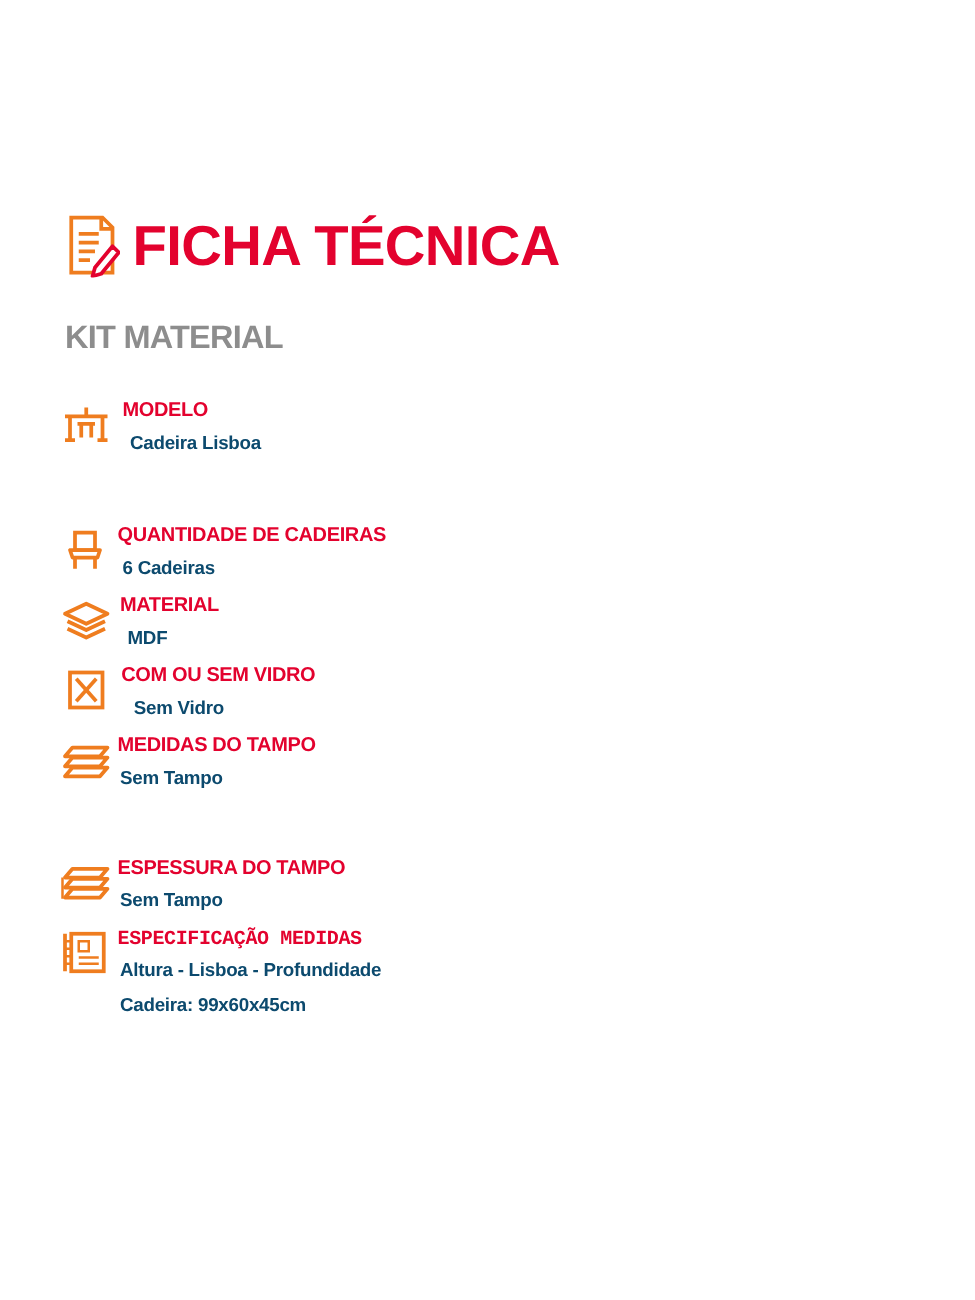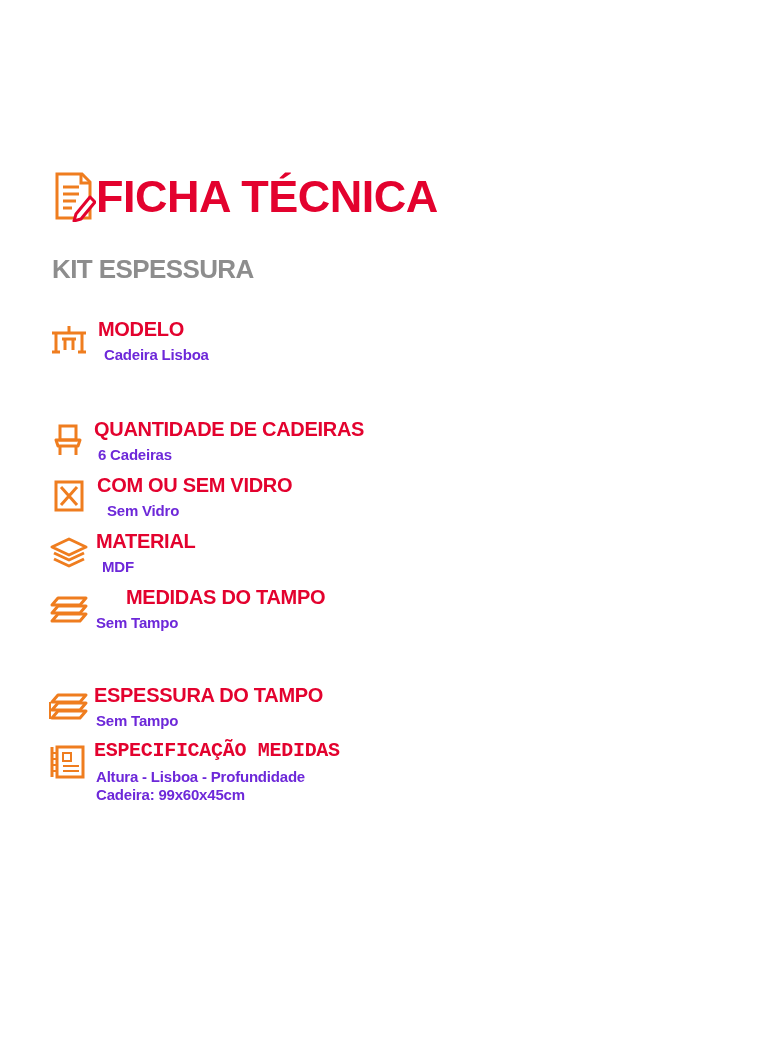--- a/index.html
+++ b/index.html
@@ -23,20 +23,21 @@
     box-sizing: border-box;
   }
 
   
   .header {
     position: absolute;
     left: 52px;
     top: 170px;
     display: flex;
     align-items: center;
+    gap: 10px;
   }
   .header-icon {
     width: 44px;
     height: 52px;
     flex: 0 0 auto;
     display: block;
   }
   .header-title {
     font-size: 45px;
     font-weight: bold;
@@ -72,57 +73,57 @@
   }
   .spec-icon {
     position: absolute;
     left: 0;
     top: 0;
     width: 42px;
     height: 40px;
     display: block;
   }
   .spec-label {
-    font-size: 20px;
+    font-size: 16px;
     font-weight: bold;
     color: #e3022e;
     letter-spacing: -0.3px;
     line-height: 18px;
     margin: 0 0 8px 0;
     white-space: nowrap;
   }
   .spec-value {
     font-size: 15px;
     font-weight: bold;
-    color: #6d28d9;
+    color: #0c4a6e;
     letter-spacing: -0.2px;
     line-height: 18px;
     margin: 0 0 0 0;
     padding-left: 2px;
     white-space: nowrap;
   }
   .spec-value + .spec-value {
-    margin-top: 0;
+    margin-top: 10px;
   }
 
   
   .row-modelo      { padding-left: 48px; }
   .row-quantidade  { padding-left: 46px; margin-top: 44px; }
   .row-material    { padding-left: 46px; }
   .row-vidro       { padding-left: 49px; }
   .row-medidas     { padding-left: 46px; }
   .row-espessura   { padding-left: 46px; margin-top: 42px; }
   .row-conteudo    { padding-left: 46px; }
   .row-especificacao { padding-left: 46px; }
 
   .row-modelo .spec-label      { padding-left: 2px; }
   .row-quantidade .spec-label  { padding-left: 0px; }
   .row-material .spec-label    { padding-left: 2px; }
   .row-vidro .spec-label       { padding-left: 0px; }
-  .row-medidas .spec-label     { padding-left: 0px; margin-left: 32px; }
+  .row-medidas .spec-label     { padding-left: 0px; }
   .row-espessura .spec-label   { padding-left: 0px; }
   .row-conteudo .spec-label    { padding-left: 0px; }
   .row-especificacao .spec-label { padding-left: 0px; font-family: Liberation Mono, monospace; }
 
   .row-modelo .spec-value      { padding-left: 8px; }
   .row-quantidade .spec-value  { padding-left: 4px; }
   .row-material .spec-value    { padding-left: 8px; }
   .row-vidro .spec-value       { padding-left: 10px; }
   .row-medidas .spec-value     { padding-left: 2px; }
   .row-espessura .spec-value   { padding-left: 2px; }
@@ -142,21 +143,21 @@
         <line x1="11" y1="17" x2="27" y2="17" stroke="#ef7d1f" stroke-width="3"></line>
         <line x1="11" y1="24" x2="27" y2="24" stroke="#ef7d1f" stroke-width="3"></line>
         <line x1="11" y1="31" x2="24" y2="31" stroke="#ef7d1f" stroke-width="3"></line>
         <line x1="11" y1="38" x2="20" y2="38" stroke="#ef7d1f" stroke-width="3"></line>
         <path d="M24 44 L38 27 L43 32 L29 49 L22 51 Z" fill="#ffffff" stroke="#e3022e" stroke-width="3" stroke-linejoin="round"></path>
       </svg>
     </span>
     <span class="header-title">FICHA TÉCNICA</span>
   </div>
 
-  <div class="subtitle">KIT ESPESSURA</div>
+  <div class="subtitle">KIT MATERIAL</div>
 
   <div class="spec-list">
 
     <div class="spec-row row-modelo">
       <span>
         <svg class="spec-icon" viewBox="0 0 42 40" xmlns="http://www.w3.org/2000/svg">
           <line x1="4" y1="13" x2="38" y2="13" stroke="#ef7d1f" stroke-width="3"></line>
           <line x1="21" y1="6" x2="21" y2="13" stroke="#ef7d1f" stroke-width="3"></line>
           <line x1="8" y1="13" x2="8" y2="32" stroke="#ef7d1f" stroke-width="3"></line>
           <line x1="34" y1="13" x2="34" y2="32" stroke="#ef7d1f" stroke-width="3"></line>
@@ -177,42 +178,42 @@
           <path d="M12 6 H28 V20 H12 Z" fill="none" stroke="#ef7d1f" stroke-width="3"></path>
           <path d="M8 20 H32 L30 26 H10 Z" fill="none" stroke="#ef7d1f" stroke-width="3" stroke-linejoin="round"></path>
           <line x1="12" y1="26" x2="12" y2="35" stroke="#ef7d1f" stroke-width="3"></line>
           <line x1="28" y1="26" x2="28" y2="35" stroke="#ef7d1f" stroke-width="3"></line>
         </svg>
       </span>
       <p class="spec-label">QUANTIDADE DE CADEIRAS</p>
       <p class="spec-value">6 Cadeiras</p>
     </div>
 
+    <div class="spec-row row-material">
+      <span>
+        <svg class="spec-icon" viewBox="0 0 42 40" xmlns="http://www.w3.org/2000/svg">
+          <path d="M21 7 L38 15 L21 23 L4 15 Z" fill="none" stroke="#ef7d1f" stroke-width="3" stroke-linejoin="round"></path>
+          <path d="M6 21 L21 28 L36 21" fill="none" stroke="#ef7d1f" stroke-width="3" stroke-linejoin="round"></path>
+          <path d="M6 27 L21 34 L36 27" fill="none" stroke="#ef7d1f" stroke-width="3" stroke-linejoin="round"></path>
+        </svg>
+      </span>
+      <p class="spec-label">MATERIAL</p>
+      <p class="spec-value">MDF</p>
+    </div>
+
     <div class="spec-row row-vidro">
       <span>
         <svg class="spec-icon" viewBox="0 0 42 40" xmlns="http://www.w3.org/2000/svg">
           <rect x="8" y="6" width="26" height="28" fill="none" stroke="#ef7d1f" stroke-width="3"></rect>
           <line x1="13" y1="11" x2="29" y2="29" stroke="#ef7d1f" stroke-width="3"></line>
           <line x1="29" y1="11" x2="13" y2="29" stroke="#ef7d1f" stroke-width="3"></line>
         </svg>
       </span>
       <p class="spec-label">COM OU SEM VIDRO</p>
       <p class="spec-value">Sem Vidro</p>
-    </div>
-
-    <div class="spec-row row-material">
-      <span>
-        <svg class="spec-icon" viewBox="0 0 42 40" xmlns="http://www.w3.org/2000/svg">
-          <path d="M21 7 L38 15 L21 23 L4 15 Z" fill="none" stroke="#ef7d1f" stroke-width="3" stroke-linejoin="round"></path>
-          <path d="M6 21 L21 28 L36 21" fill="none" stroke="#ef7d1f" stroke-width="3" stroke-linejoin="round"></path>
-          <path d="M6 27 L21 34 L36 27" fill="none" stroke="#ef7d1f" stroke-width="3" stroke-linejoin="round"></path>
-        </svg>
-      </span>
-      <p class="spec-label">MATERIAL</p>
-      <p class="spec-value">MDF</p>
     </div>
 
     <div class="spec-row row-medidas">
       <span>
         <svg class="spec-icon" viewBox="0 0 42 40" xmlns="http://www.w3.org/2000/svg">
           <path d="M10 10 H38 L32 17 H4 Z" fill="none" stroke="#ef7d1f" stroke-width="3" stroke-linejoin="round"></path>
           <path d="M10 18 H38 L32 25 H4 Z" fill="none" stroke="#ef7d1f" stroke-width="3" stroke-linejoin="round"></path>
           <path d="M10 26 H38 L32 33 H4 Z" fill="none" stroke="#ef7d1f" stroke-width="3" stroke-linejoin="round"></path>
         </svg>
       </span>

